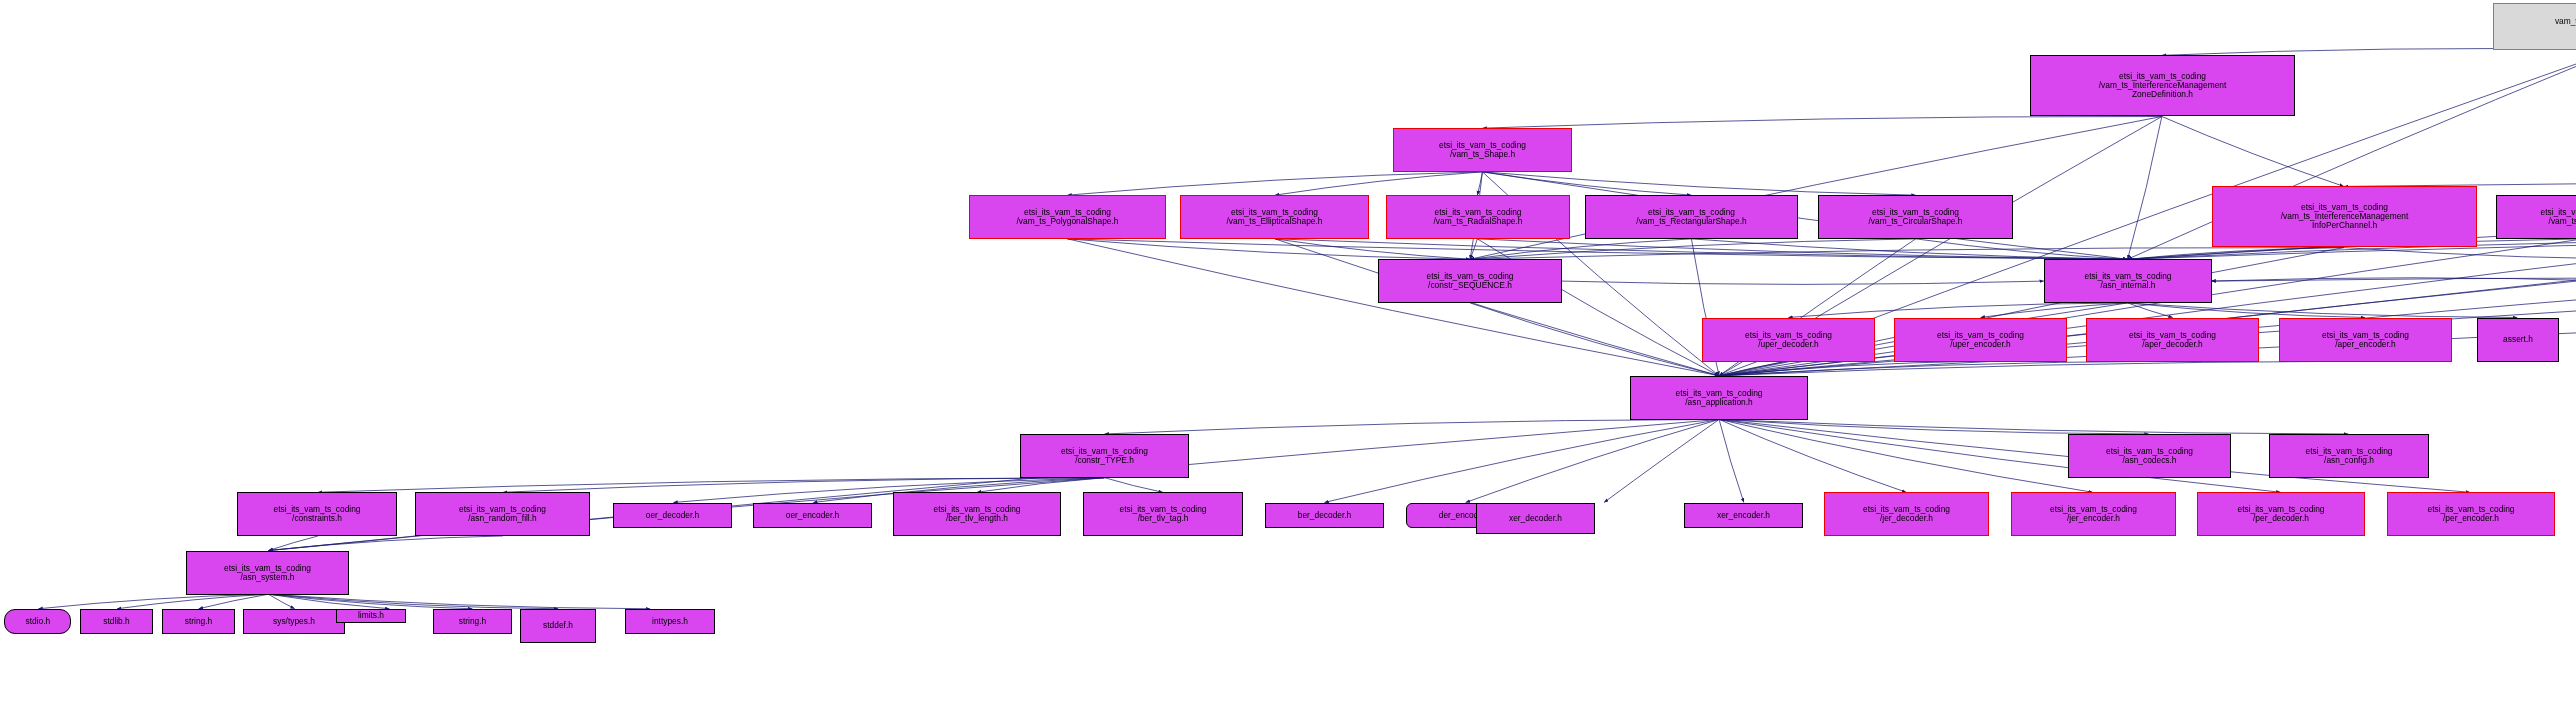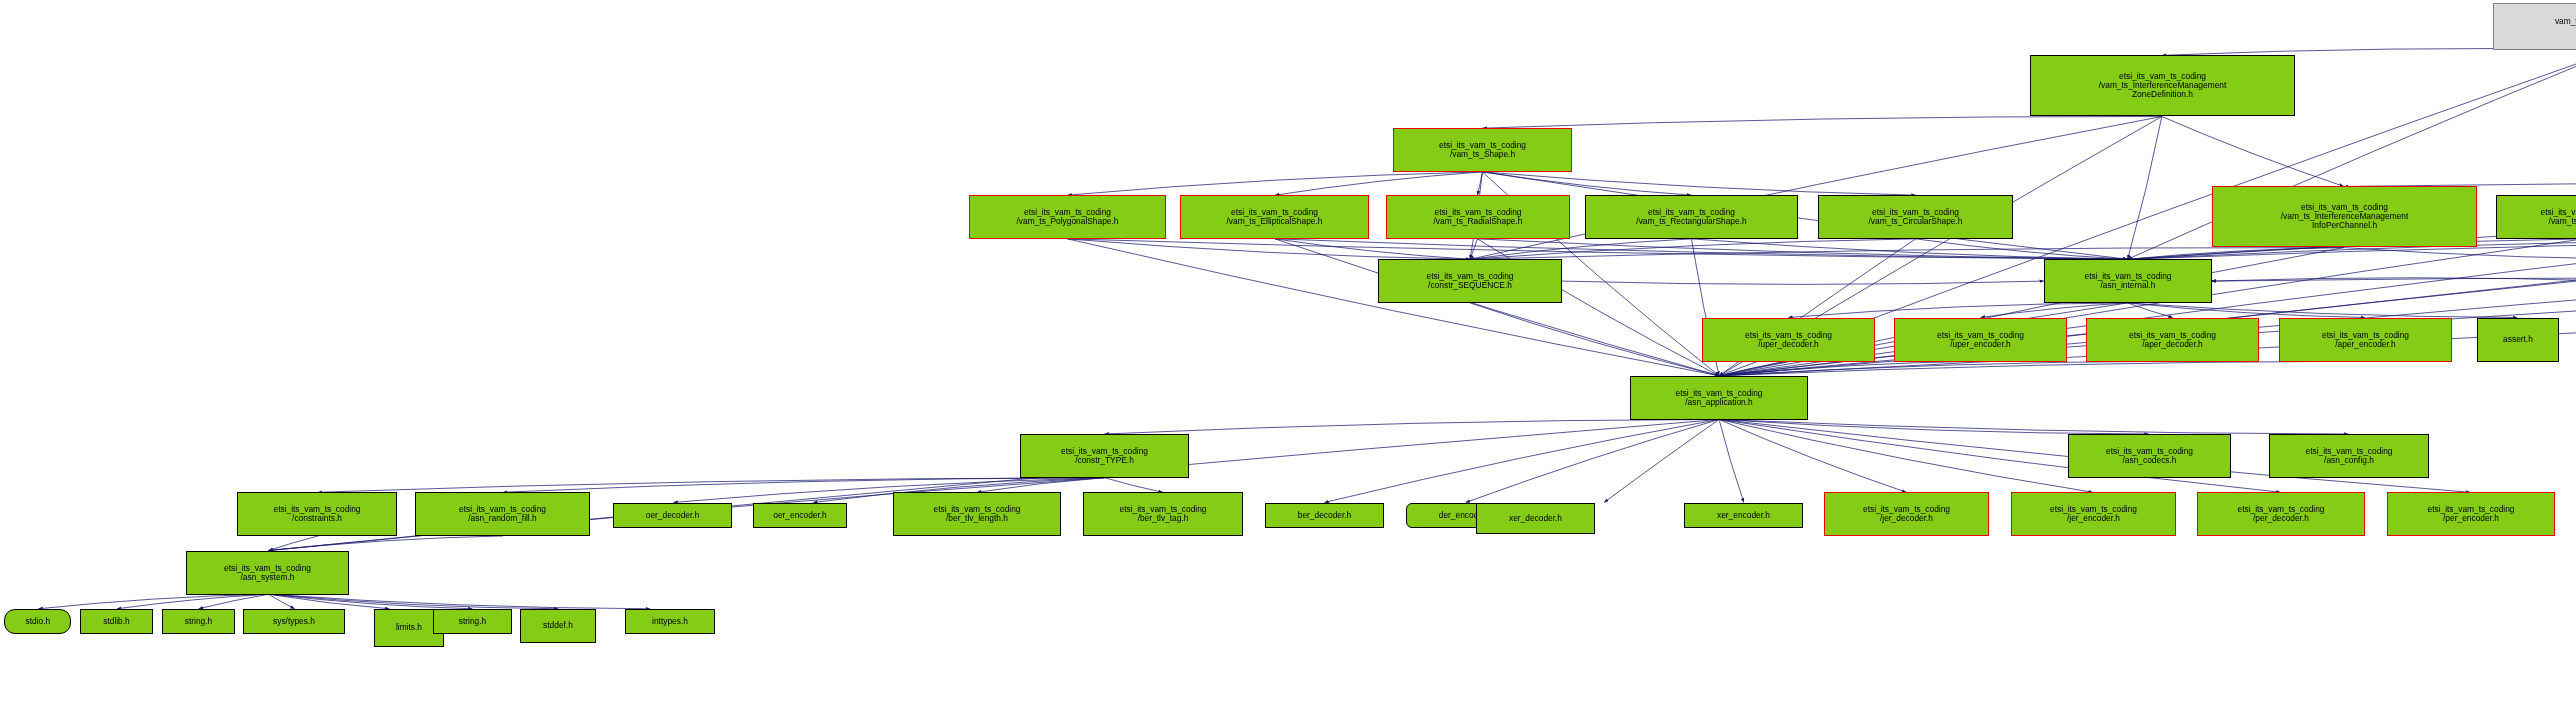--- a/index.html
+++ b/index.html
@@ -19,21 +19,21 @@
     position: absolute;
     left: 0;
     top: 0;
     width: 2576px;
     height: 710px;
     pointer-events: none;
   }
   .node {
     position: absolute;
     box-sizing: border-box;
-    background: #84cc16;
+    background: #d946ef;
     border: 0.7px solid #000000;
     display: flex;
     align-items: center;
     justify-content: center;
     text-align: center;
     line-height: 1.08;
     font-size: 8.4px;
     color: #000000;
     white-space: pre-line;
     padding: 0.7px 1.5px;
@@ -200,21 +200,21 @@
 /asn_codecs.h</div>
     <div class="node" style="left: 2269px; top: 434px; width: 160px; height: 44px;">etsi_its_vam_ts_coding
 /asn_config.h</div>
     <div class="node" style="left: 1020px; top: 434px; width: 169px; height: 44px;">etsi_its_vam_ts_coding
 /constr_TYPE.h</div>
     <div class="node" style="left: 237px; top: 492px; width: 160px; height: 44px;">etsi_its_vam_ts_coding
 /constraints.h</div>
     <div class="node" style="left: 415px; top: 492px; width: 175px; height: 44px;">etsi_its_vam_ts_coding
 /asn_random_fill.h</div>
     <div class="node" style="left: 613px; top: 503px; width: 119px; height: 25px;">oer_decoder.h</div>
-    <div class="node" style="left: 753px; top: 503px; width: 94px; height: 25px;">oer_encoder.h</div>
+    <div class="node" style="left: 753px; top: 503px; width: 119px; height: 25px;">oer_encoder.h</div>
     <div class="node" style="left: 893px; top: 492px; width: 168px; height: 44px;">etsi_its_vam_ts_coding
 /ber_tlv_length.h</div>
     <div class="node" style="left: 1083px; top: 492px; width: 160px; height: 44px;">etsi_its_vam_ts_coding
 /ber_tlv_tag.h</div>
     <div class="node" style="left: 1265px; top: 503px; width: 119px; height: 25px;">ber_decoder.h</div>
     <div class="node" style="left: 1406px; top: 503px; width: 119px; height: 25px; border-radius: 6px;">der_encoder.h</div>
     <div class="node" style="left: 1476px; top: 503px; width: 119px; height: 31px;">xer_decoder.h</div>
     <div class="node" style="left: 1684px; top: 503px; width: 119px; height: 25px;">xer_encoder.h</div>
     <div class="node red" style="left: 1824px; top: 492px; width: 165px; height: 44px;">etsi_its_vam_ts_coding
 /jer_decoder.h</div>
@@ -223,18 +223,18 @@
     <div class="node red" style="left: 2197px; top: 492px; width: 168px; height: 44px;">etsi_its_vam_ts_coding
 /per_decoder.h</div>
     <div class="node red" style="left: 2387px; top: 492px; width: 168px; height: 44px;">etsi_its_vam_ts_coding
 /per_encoder.h</div>
     <div class="node" style="left: 186px; top: 551px; width: 163px; height: 44px;">etsi_its_vam_ts_coding
 /asn_system.h</div>
     <div class="node" style="left: 4.4px; top: 609px; width: 67px; height: 25px; border-radius: 11px;">stdio.h</div>
     <div class="node" style="left: 80px; top: 609px; width: 73px; height: 25px;">stdlib.h</div>
     <div class="node" style="left: 162px; top: 609px; width: 73px; height: 25px;">string.h</div>
     <div class="node" style="left: 243px; top: 609px; width: 102px; height: 25px;">sys/types.h</div>
-    <div class="node" style="left: 374px; top: 609px; width: 70px; height: 38px;">limits.h</div>
+    <div class="node" style="left: 336px; top: 609px; width: 70px; height: 14px;">limits.h</div>
     <div class="node" style="left: 433px; top: 609px; width: 79px; height: 25px;">string.h</div>
     <div class="node" style="left: 520px; top: 609px; width: 76px; height: 34px;">stddef.h</div>
     <div class="node" style="left: 605px; top: 609px; width: 90px; height: 25px; margin-left: 20px;">inttypes.h</div>
   </div>
 
 
 </body></html>

